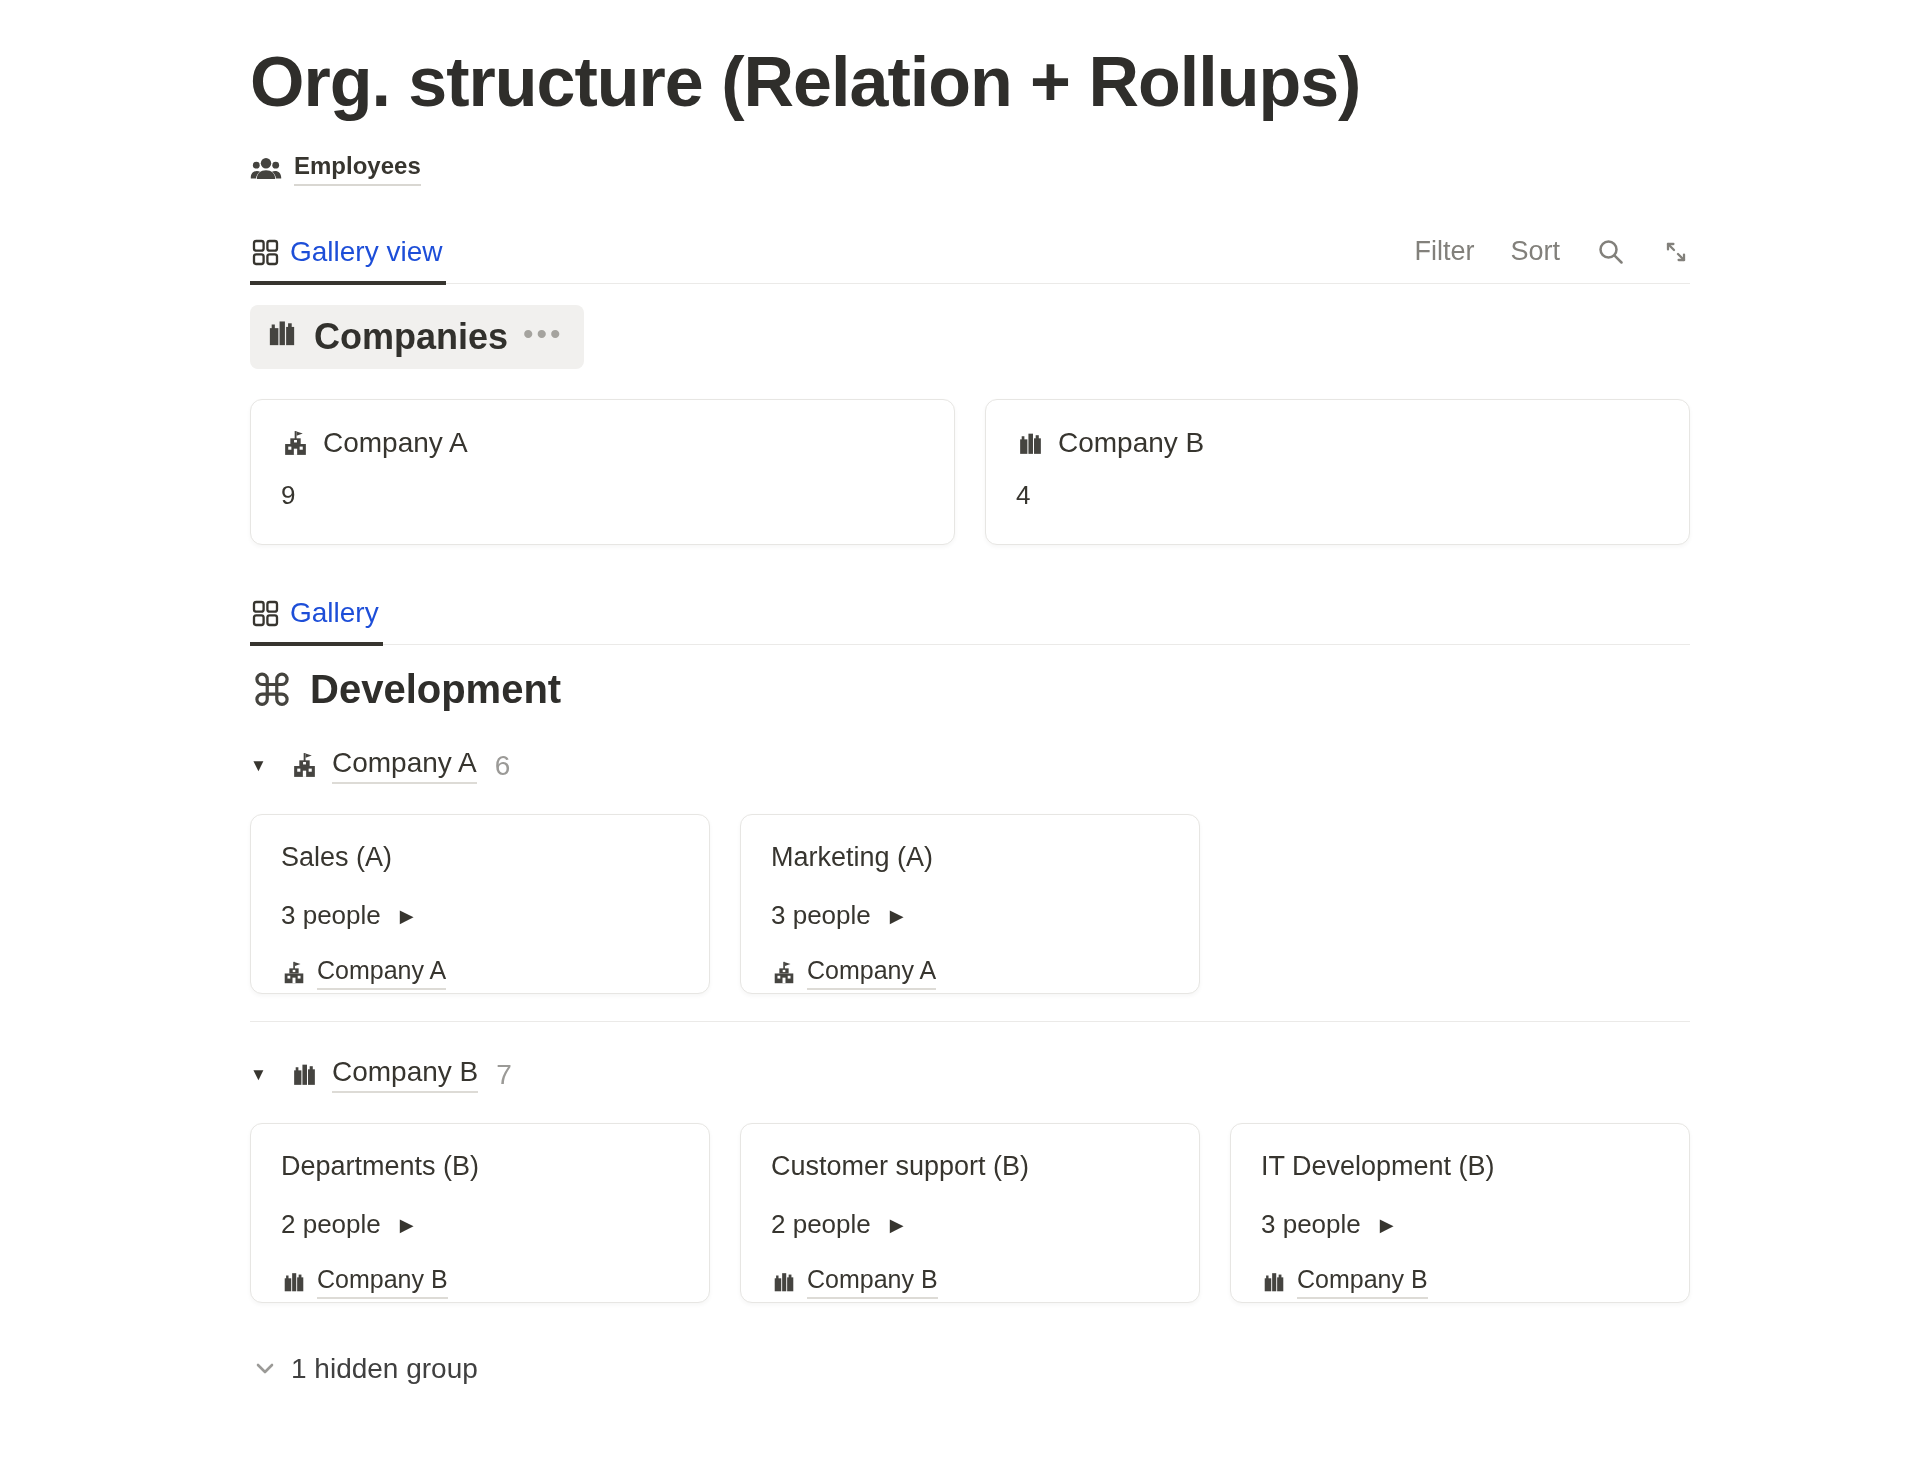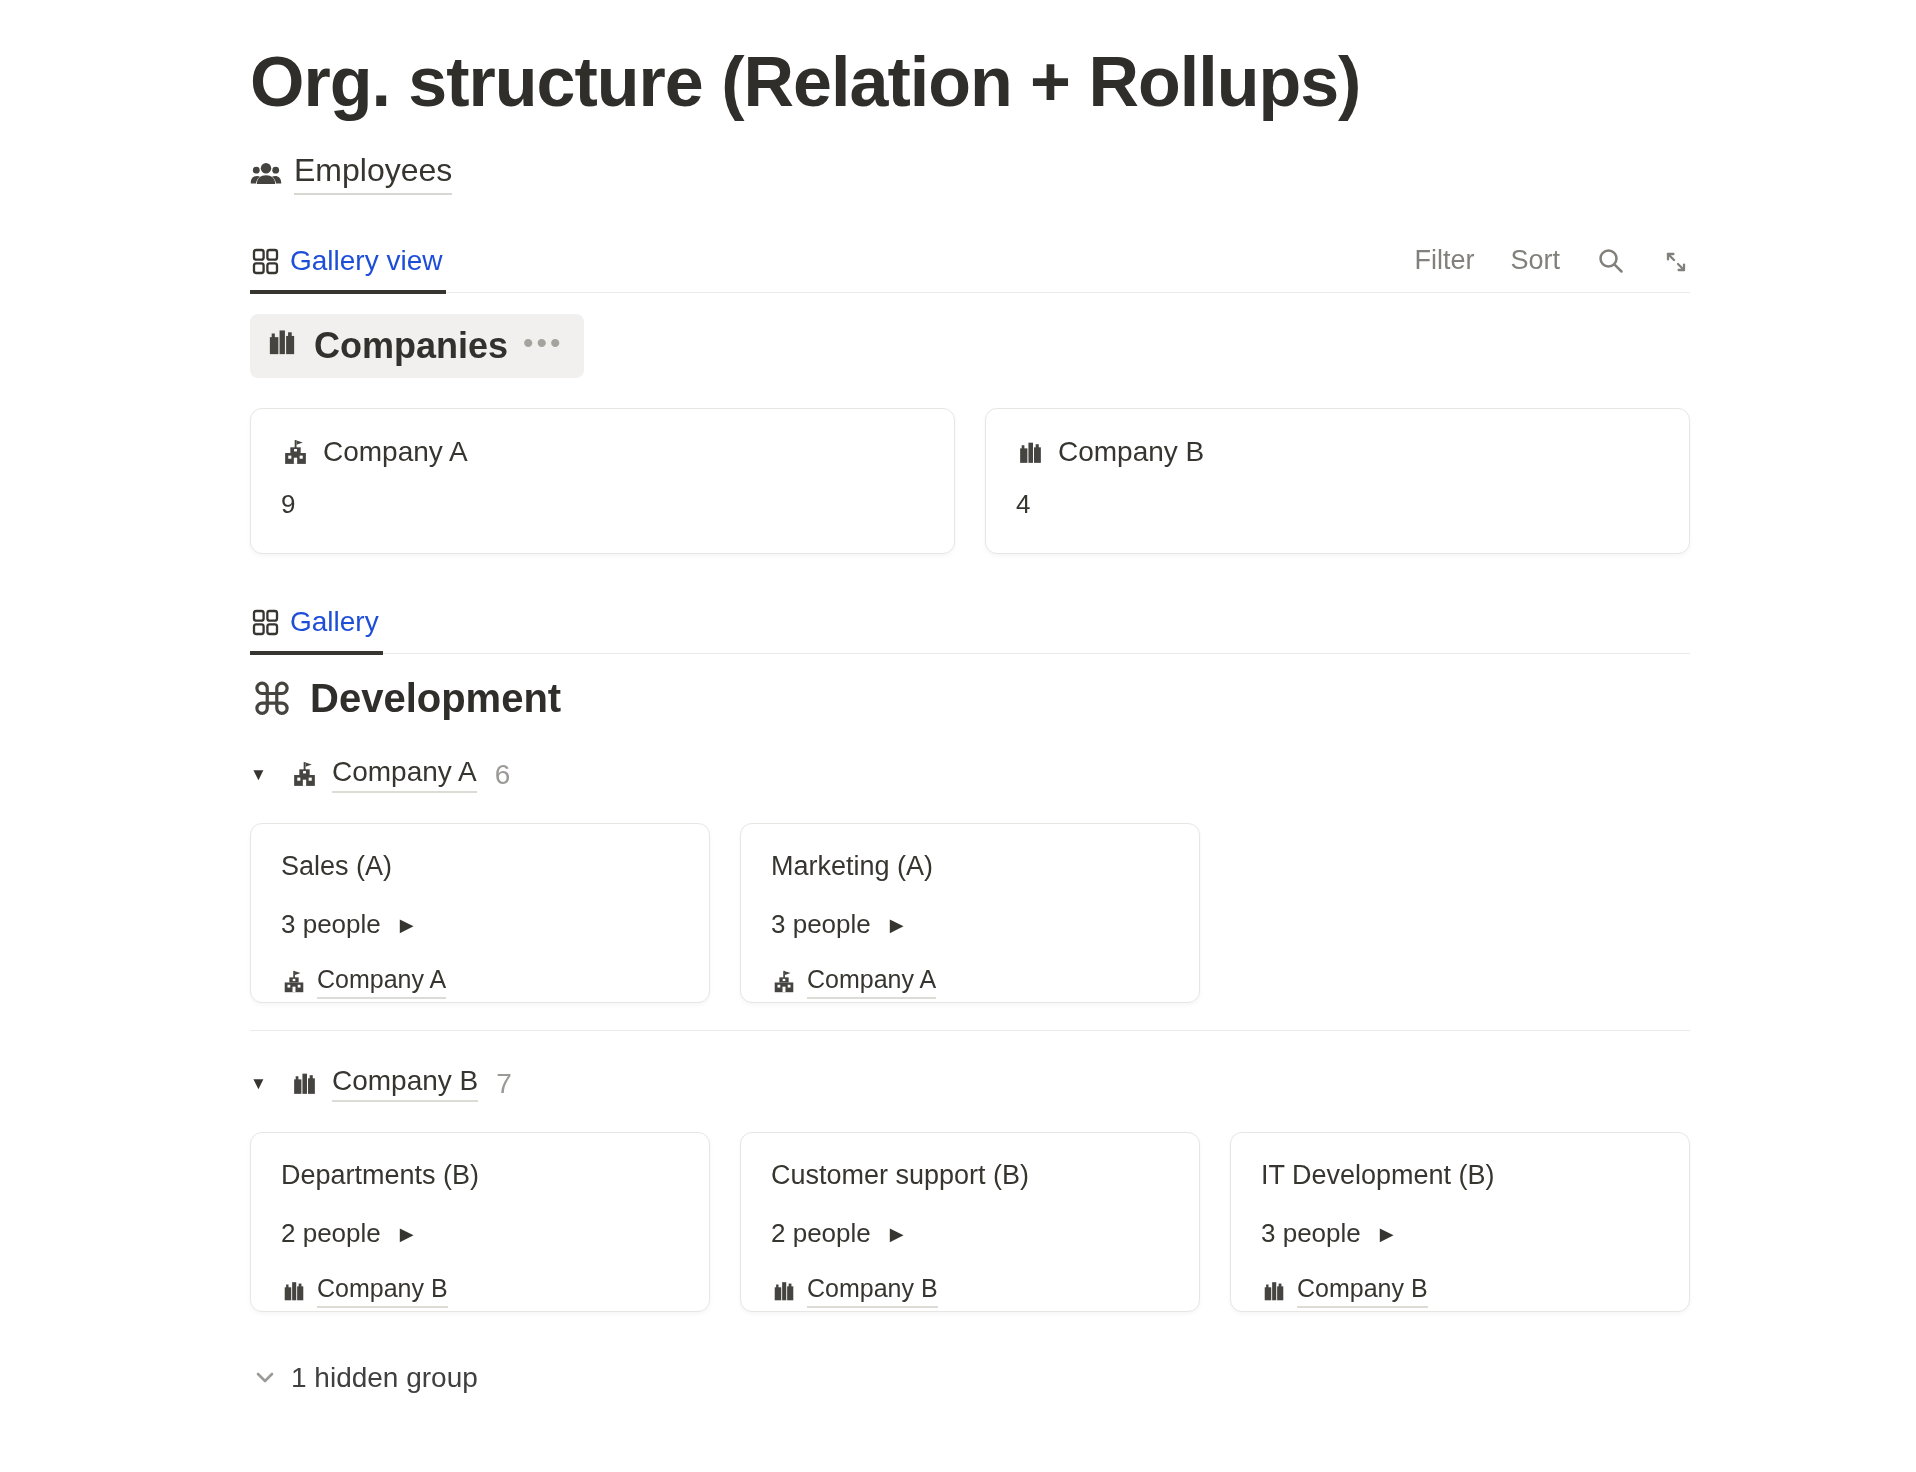--- a/index.html
+++ b/index.html
@@ -13,39 +13,39 @@
 
   
   .page-title {
     font-size: 70px; font-weight: 700; letter-spacing: -1px;
     line-height: 80px; margin: 0 0 30px 0; color: #2f2e2b;
   }
 
   
   .linked-db { display: inline-flex; align-items: center; gap: 12px; margin-bottom: 44px; cursor: pointer; }
   .linked-db .label {
-    font-size: 32px; font-weight: 400; color: #37352f;
+    font-size: 24px; font-weight: 700; color: #37352f;
     border-bottom: 2px solid #d9d7d2; padding-bottom: 4px; text-align: right;
   }
 
   
   .tabbar {
     display: flex; align-items: flex-end; justify-content: space-between;
     border-bottom: 1px solid #ebeae8; position: relative;
   }
   .tab {
     display: inline-flex; align-items: center; gap: 11px;
     padding: 6px 4px 15px 2px; position: relative; cursor: pointer;
   }
   .tab .tab-label { font-size: 28px; color: #1d4ed8; }
   .tab.active::after {
     content: ""; position: absolute; left: 0; right: 0; bottom: -2px;
     height: 4px; background: #37352f;
   }
-  .toolbar-right { display: flex; align-items: flex-end; gap: 36px; padding-bottom: 16px; }
+  .toolbar-right { display: flex; align-items: center; gap: 36px; padding-bottom: 16px; }
   .toolbar-btn { font-size: 27px; color: #82807b; cursor: pointer; }
   .icon-btn { display: inline-flex; align-items: center; cursor: pointer; }
 
   
   .group-pill {
     display: inline-flex; align-items: flex-start; gap: 15px;
     background: #f1f0ee; border-radius: 8px; padding: 11px 20px 11px 15px;
     margin-top: 21px; cursor: pointer;
   }
   .group-pill .pill-label { font-size: 36px; font-weight: 700; color: #32312d; }

